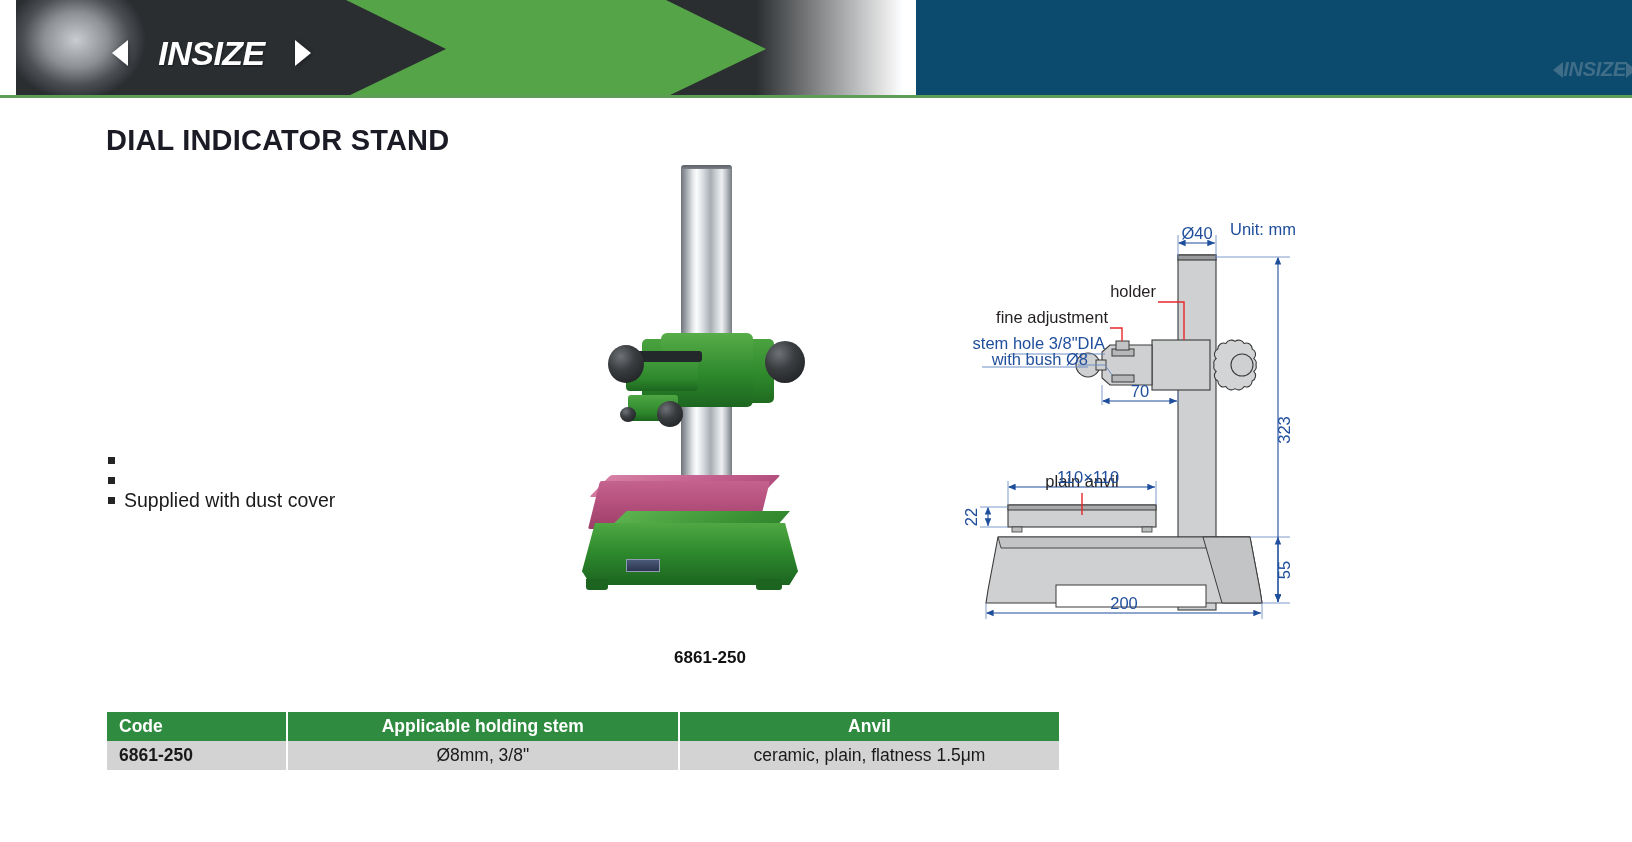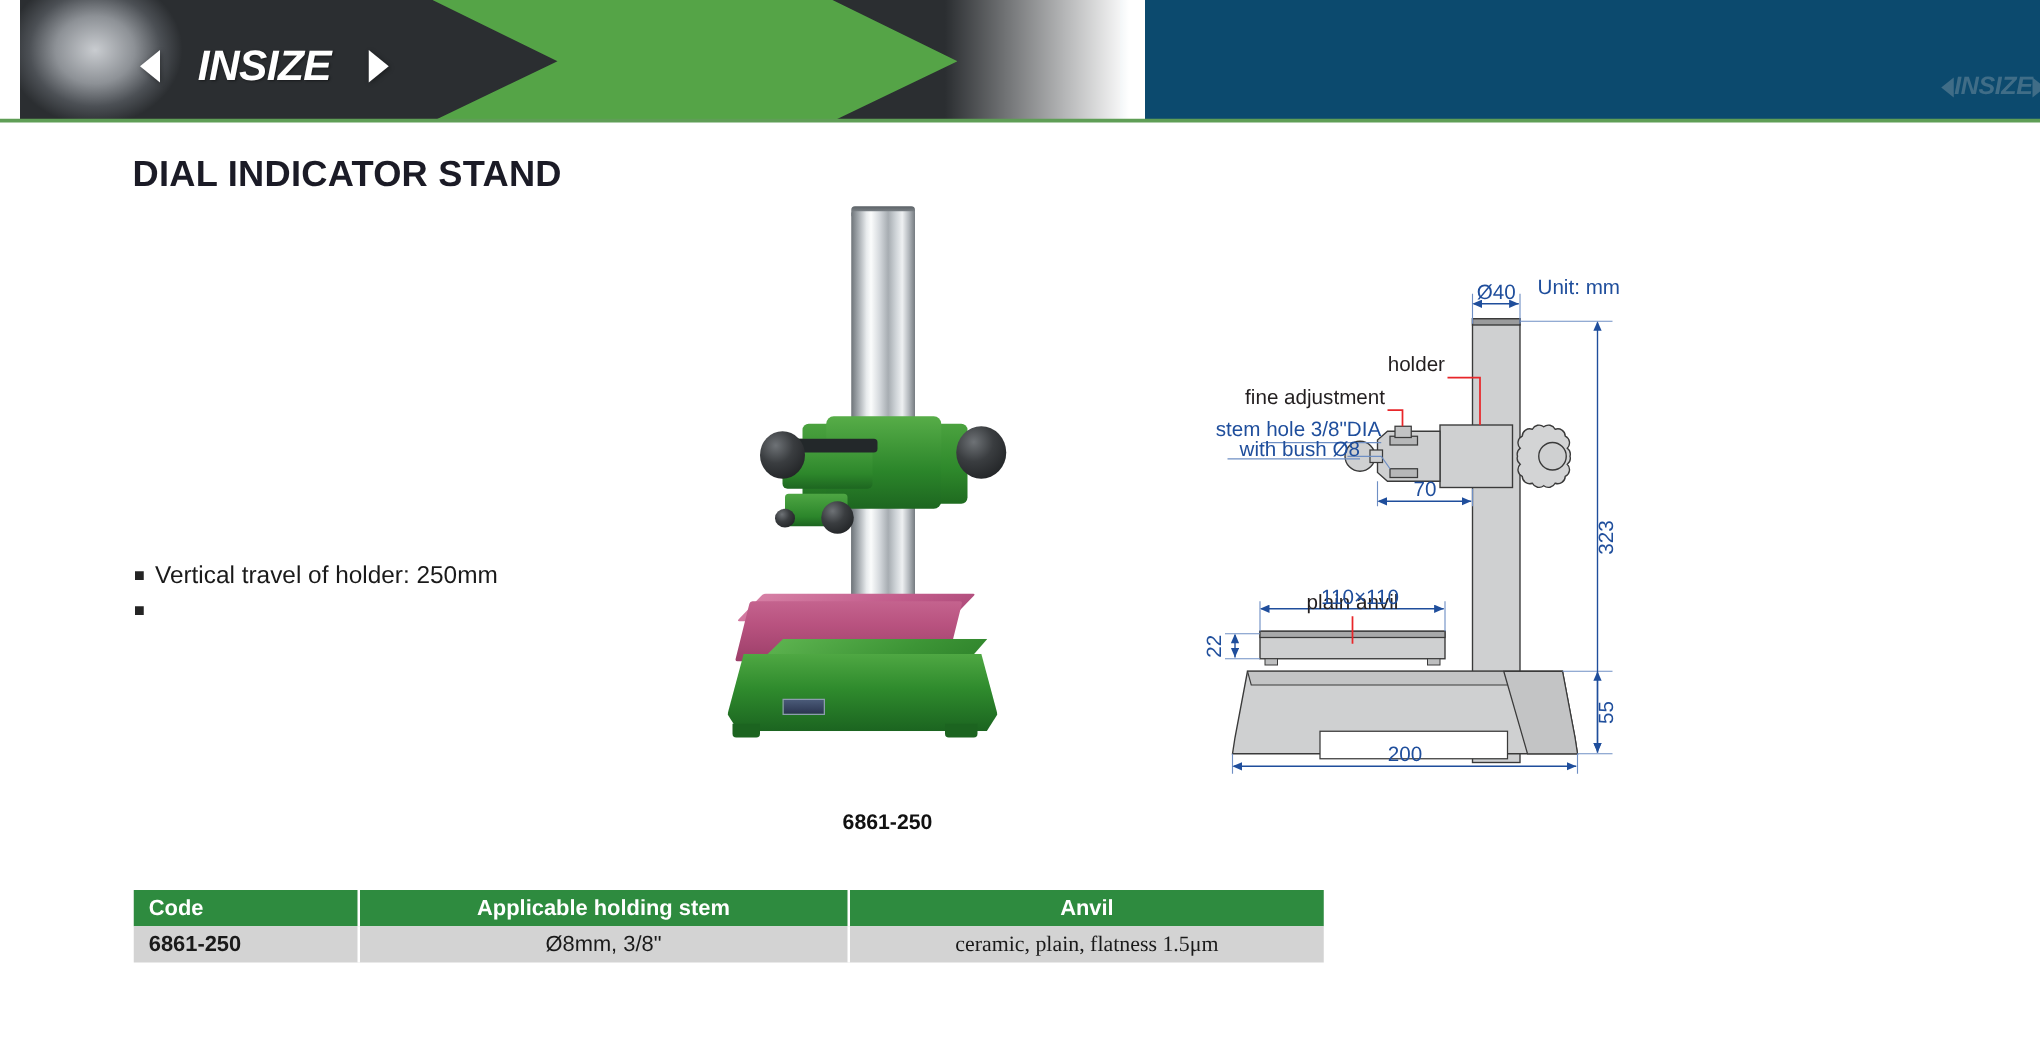--- a/index.html
+++ b/index.html
@@ -205,21 +205,21 @@
     border-right: 2px solid #ffffff;
   }
   .spec-table th:last-child { border-right: none; }
   .spec-table th.left { text-align: left; }
   .spec-table th.center { text-align: center; margin-top: 44px; }
   .spec-table td {
     background: #d3d3d3; color: #1a1a1a;
     height: 29px; padding: 0 12px;
     border-right: 2px solid #ffffff;
   }
-  .spec-table td:last-child { border-right: none; font-family: Liberation Serif, serif; }
+  .spec-table td:last-child { border-right: none; }
   .spec-table td.left { text-align: left; font-weight: bold; }
   .spec-table td.center { text-align: center; }
   .col-code  { width: 172px; }
   .col-stem  { width: 376px; }
   .col-anvil { width: 364px; }
 </style>
 </head>
 <body>
 
 <div class="page">
@@ -241,24 +241,27 @@
       <span class="wm-arrow-r"></span>
     </div>
   </div>
   <div class="header-rule"></div>
 
   <h1 class="page-title">DIAL INDICATOR STAND</h1>
 
   <div class="features">
     <div class="feature-row">
       <span class="feature-bullet"></span>
-      <span class="feature-text">Vertical travel of holder: 250mm</span>
     </div>
     <div class="feature-row">
       <span class="feature-bullet"></span>
+    </div>
+    <div class="feature-row">
+      <span class="feature-bullet"></span>
+      <span class="feature-text">Supplied with dust cover</span>
     </div>
   </div>
 
   <div class="photo">
     <div class="col-shadowcap"></div>
     <div class="column"></div>
     <div class="column-low"></div>
 
     <div class="anvil-top"></div>
     <div class="anvil-plate"></div>

